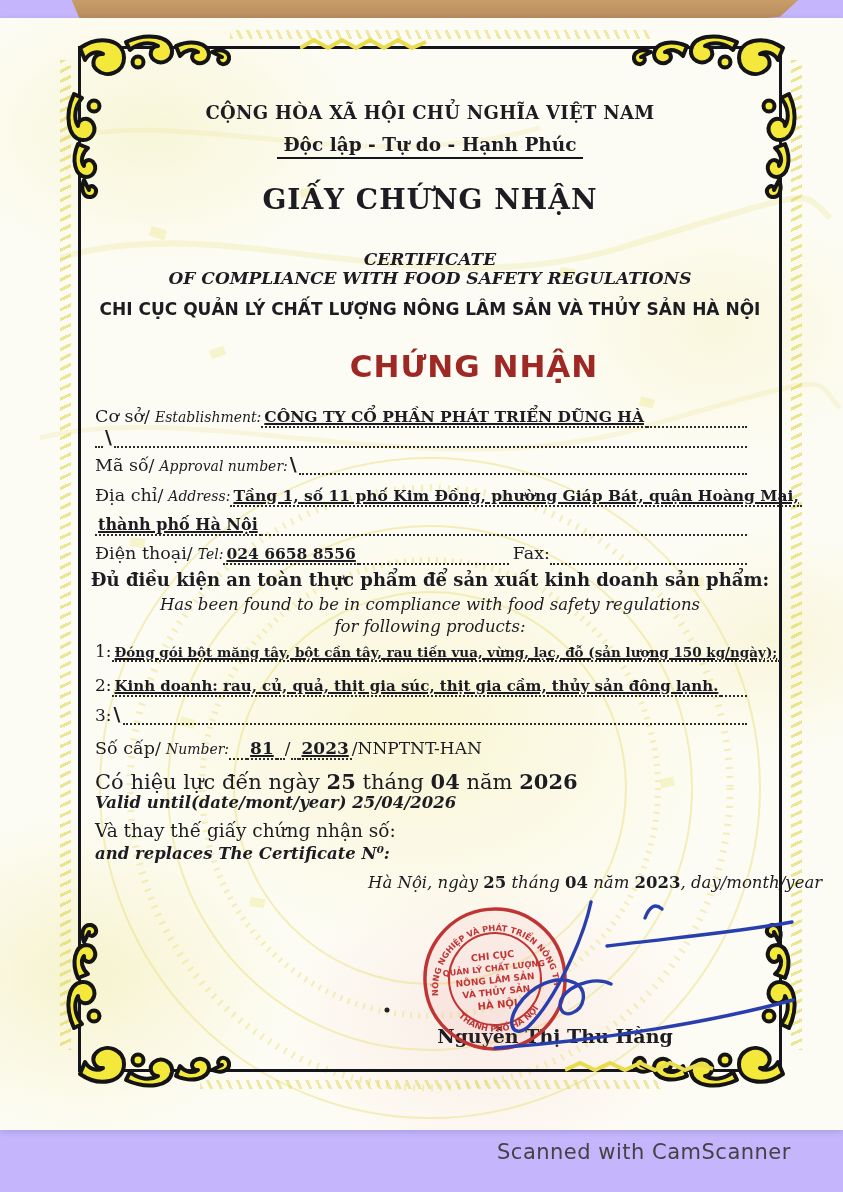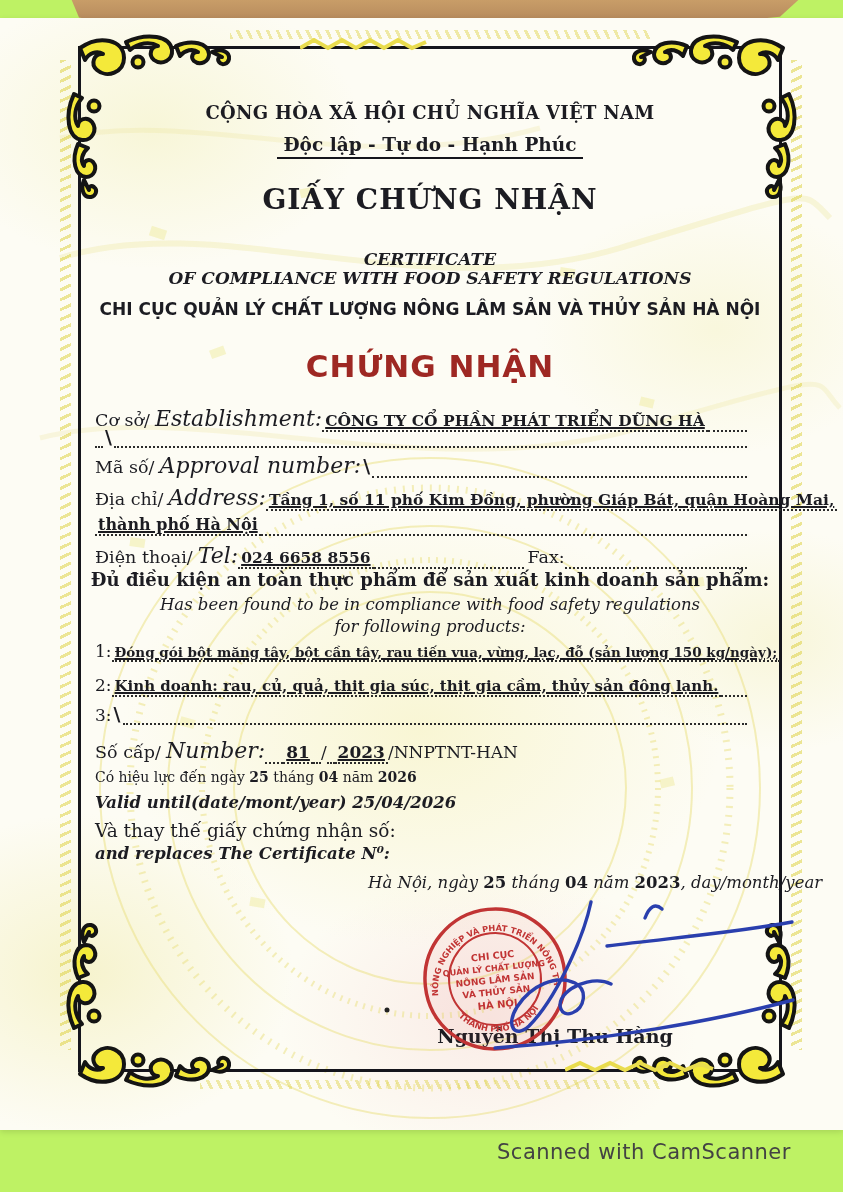--- a/index.html
+++ b/index.html
@@ -1,16 +1,16 @@
 <!DOCTYPE html>
 <html><head>
 <meta charset="utf-8">
 <style>
   html,body{margin:0;padding:0;background:#ffffff;}
-  .page{position:relative;width:843px;height:1192px;overflow:hidden;background:#bef264;
+  .page{position:relative;width:843px;height:1192px;overflow:hidden;background:#c4b5fd;
         font-family:"DejaVu Serif","Liberation Serif",serif;color:#1c1c22;}
   
   .wood{position:absolute;left:68px;top:0;width:734px;height:44px;
         background:linear-gradient(180deg,#c89d68 0%,#b3875a 55%,#8f6839 100%);
         clip-path:polygon(0.5% 0%,99.5% 0%,97% 38%,84% 60%,58% 86%,36% 100%,13% 76%,1.5% 40%);}
   
   .paper{position:absolute;left:0;top:18px;width:843px;height:1112px;background:#fdfcf4;
          box-shadow:0 2px 6px rgba(0,0,0,.12);
          background-image:
            radial-gradient(ellipse 300px 200px at 18% 10%, rgba(235,232,150,.30), transparent 70%),
@@ -25,30 +25,30 @@
   .chain.v{width:11px;}
   .chain.h{height:9px;background:repeating-linear-gradient(65deg, rgba(222,210,70,.45) 0 3px, rgba(255,255,255,0) 3px 9px);}
   
   .frame{position:absolute;left:78px;top:46px;width:704px;height:1026px;border:3.5px solid #15151c;box-sizing:border-box;}
   .corner{position:absolute;width:170px;height:170px;}
   .zig{position:absolute;}
   
   .line{position:absolute;left:78px;width:704px;text-align:center;white-space:nowrap;}
   .row{position:absolute;left:95px;width:652px;display:flex;align-items:baseline;white-space:nowrap;font-size:17px;}
   .lvi{font-size:17.5px;}
-  .len{font-style:italic;font-size:22px;margin-left:5px;}
+  .len{font-style:italic;font-size:14px;margin-left:5px;}
   .val{font-weight:bold;text-decoration:underline;text-decoration-thickness:1.5px;
        border-bottom:2px dotted #2b2b2b;padding:0 3px;}
   .dots{flex:1;border-bottom:2px dotted #2b2b2b;align-self:stretch;}
   .dots-fixed{border-bottom:2px dotted #2b2b2b;align-self:stretch;}
   .slash{font-weight:bold;font-size:19px;padding:0 2px;}
   .b{font-weight:bold;}
   .it{font-style:italic;}
   .sans{font-family:"DejaVu Sans","Liberation Sans",sans-serif;}
-  .red-title{color:#9e2823;letter-spacing:1px;}
+  .red-title{color:#9e2823;letter-spacing:1px;padding-left:44px;}
   .stamp-wrap{position:absolute;left:420px;top:904px;width:150px;height:150px;transform:rotate(-6deg);}
   .sig-svg{position:absolute;left:345px;top:888px;width:450px;height:175px;}
   .footer{position:absolute;left:497px;top:1140px;font-family:"DejaVu Sans","Liberation Sans",sans-serif;
           font-size:21px;color:#434343;letter-spacing:.5px;}
 </style>
 </head>
 <body>
 
 <div class="page">
 
@@ -208,21 +208,21 @@
     <span class="len">Number:</span>
     <span class="dots-fixed" style="width:18px;"></span>
     <span class="val">81</span>
     <span class="dots-fixed" style="width:8px;"></span>
     <span>/</span>
     <span class="dots-fixed" style="width:8px;"></span>
     <span class="val">2023</span>
     <span>/NNPTNT-HAN</span>
   </div>
 
-  <div class="row" style="top:769px;font-size:14px;">
+  <div class="row" style="top:769px;font-size:21px;">
     <span>Có hiệu lực đến ngày</span>&nbsp;
     <span class="b">25</span>&nbsp;
     <span>tháng</span>&nbsp;
     <span class="b">04</span>&nbsp;
     <span>năm</span>&nbsp;
     <span class="b">2026</span>
   </div>
   <div class="row b it" style="top:793px;font-size:16.5px;">
     <span>Valid until(date/mont/year)</span>&nbsp;
     <span>25/04/2026</span>

